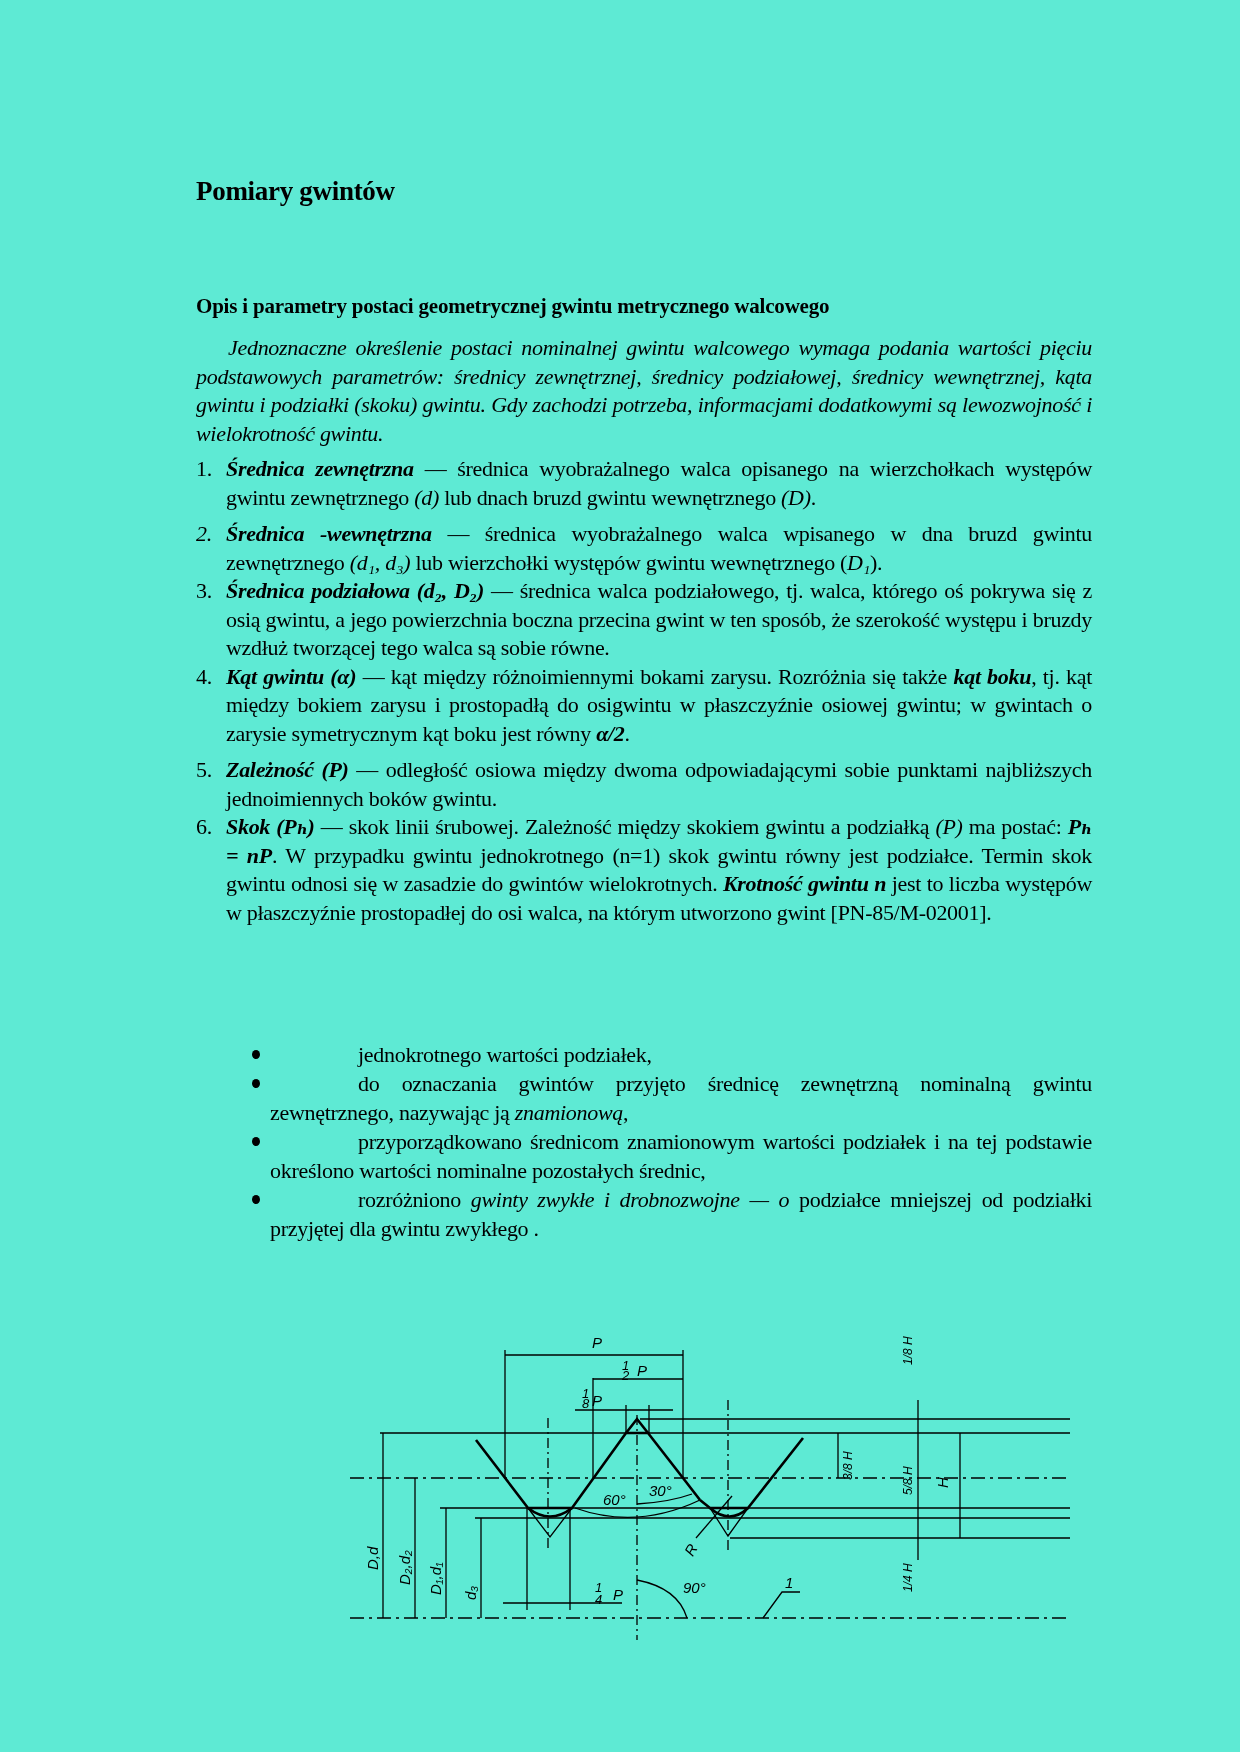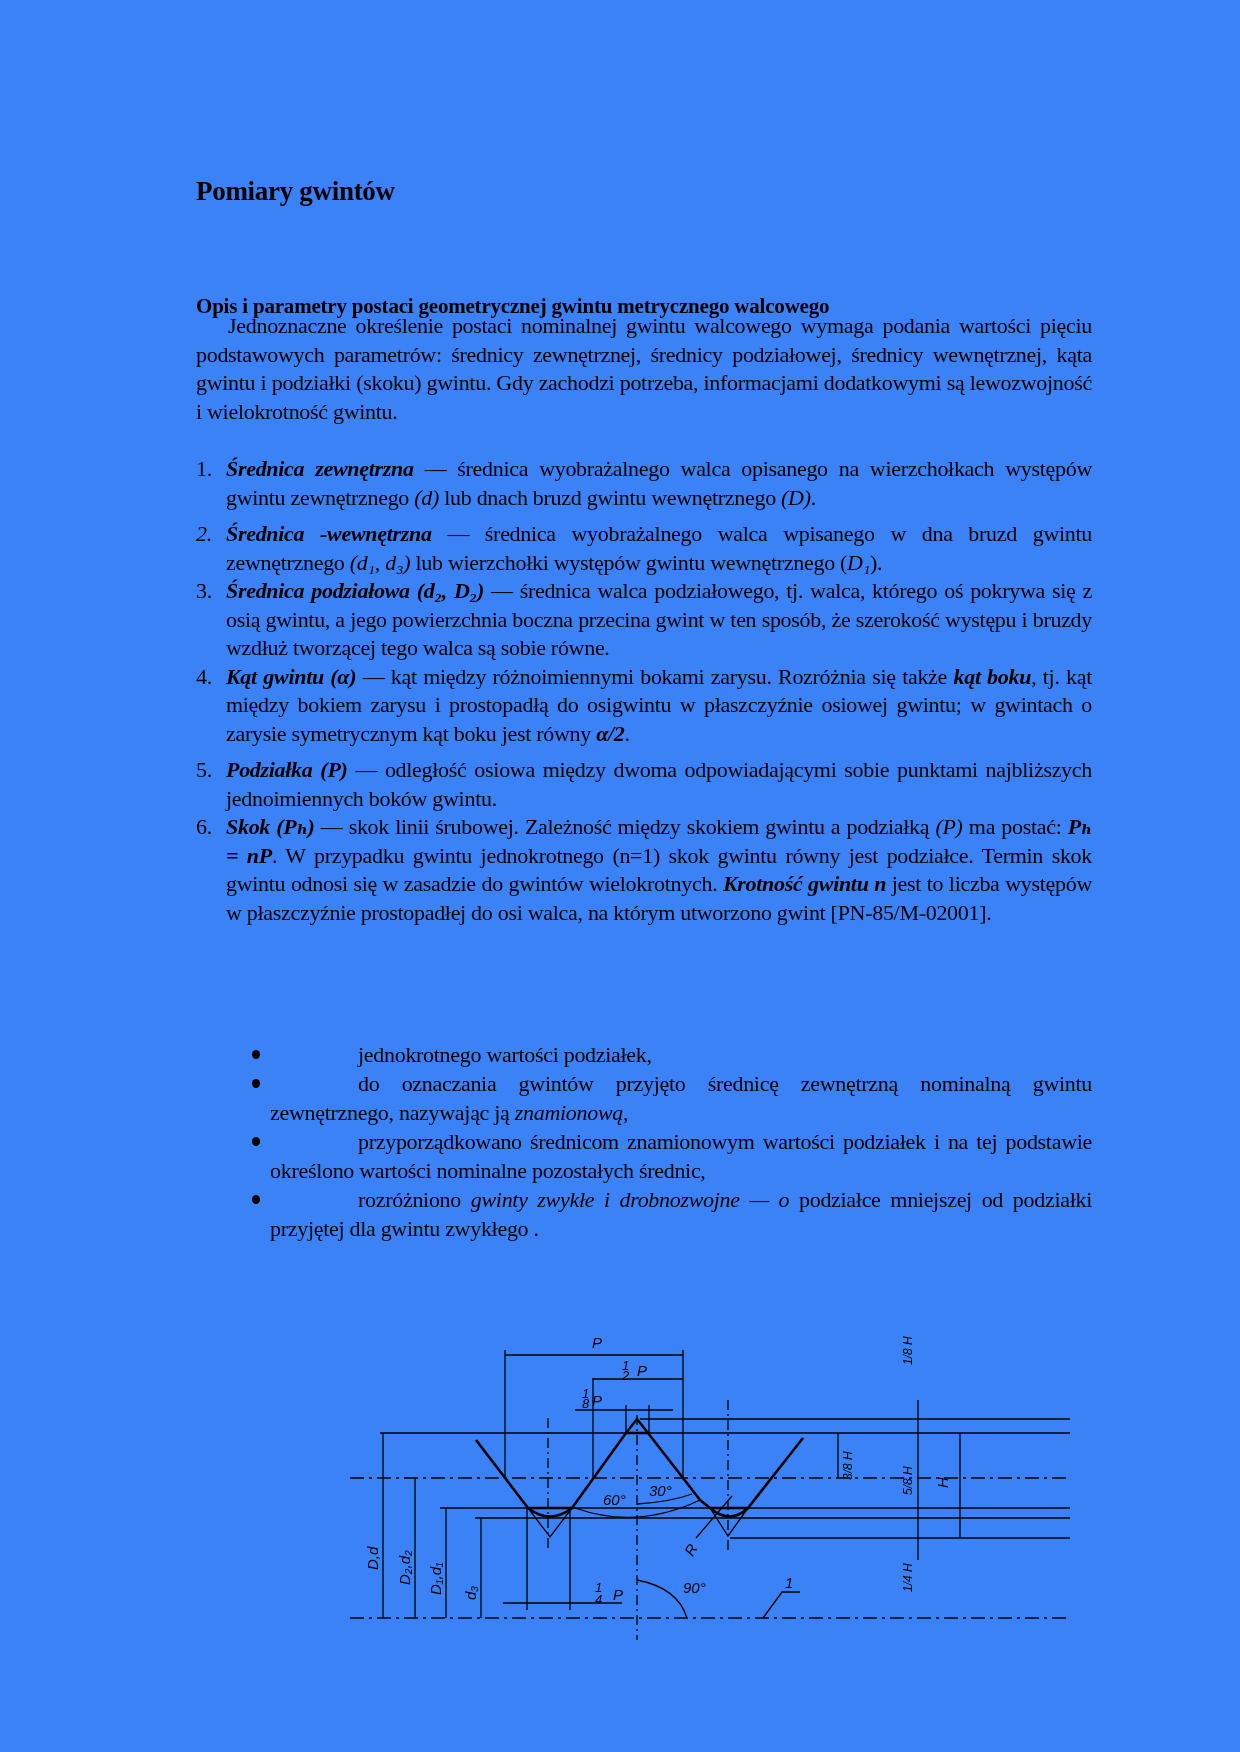--- a/index.html
+++ b/index.html
@@ -1,22 +1,22 @@
 <!DOCTYPE html>
 <html><head>
 <meta charset="utf-8">
 <style>
   html, body { margin: 0; padding: 0; background: #ffffff; }
   body { width: 1240px; height: 1752px; position: relative; overflow: hidden; color: #000; }
-  .page { position: absolute; left: 0; top: 0; width: 1240px; height: 1752px; background: #3b82f6; }
+  .page { position: absolute; left: 0; top: 0; width: 1240px; height: 1752px; background: #5eead4; }
   .serif { font-family: "Liberation Serif", "DejaVu Serif", serif; }
   .title { position: absolute; left: 196px; top: 176px; font-size: 27px; font-weight: bold; letter-spacing: -0.3px; }
   .subtitle { position: absolute; left: 196px; top: 294px; font-size: 21px; font-weight: bold; letter-spacing: -0.2px; }
   .body { position: absolute; left: 196px; width: 896px; font-size: 22px; line-height: 28.5px; text-align: justify; letter-spacing: -0.3px; }
-  .intro { top: 312px; }
+  .intro { top: 334px; font-style: italic; }
   .intro .first { text-indent: 32px; }
   .list { position: absolute; left: 196px; width: 896px; font-size: 22px; line-height: 28.5px; letter-spacing: -0.3px; }
   .li { position: relative; padding-left: 30px; text-align: justify; }
   .li .num { position: absolute; left: 0; top: 0; }
   .li b i, .li i b { font-weight: bold; }
   .para2 { position: absolute; left: 196px; width: 896px; top: 970px; font-size: 22px; line-height: 28.5px; text-align: justify; letter-spacing: -0.3px; }
   .bullets { position: absolute; left: 196px; width: 896px; top: 1040px; font-size: 22px; line-height: 29px; letter-spacing: -0.3px; }
   .bl { position: relative; padding-left: 74px; text-align: justify; }
   .bl .dot { position: absolute; left: 56px; top: 10px; width: 8px; height: 9px; background: #000; border-radius: 50%; }
   .bl .txt { display: block; text-indent: 88px; margin-left: -74px; padding-left: 74px; }
@@ -43,21 +43,21 @@
     <div class="li">
       <i class="num">2.</i><b><i>Średnica -wewnętrzna</i></b><span> — średnica wyobrażalnego walca wpisanego w dna bruzd gwintu zewnętrznego </span><i>(d₁, d₃)</i><span> lub wierzchołki występów gwintu wewnętrznego (</span><i>D₁</i><span>).</span>
     </div>
     <div class="li">
       <span class="num">3.</span><b><i>Średnica podziałowa (d₂, D₂)</i></b><span> — średnica walca podziałowego, tj. walca, którego oś pokrywa się z osią gwintu, a jego powierzchnia boczna przecina gwint w ten sposób, że szerokość występu i bruzdy wzdłuż tworzącej tego walca są sobie równe.</span>
     </div>
     <div class="li" style="margin-bottom:8px;">
       <span class="num">4.</span><b><i>Kąt gwintu (α)</i></b><span> — kąt między różnoimiennymi bokami zarysu. Rozróżnia się także </span><b><i>kąt boku</i></b><span>, tj. kąt między bokiem zarysu i prostopadłą do osigwintu w płaszczyźnie osiowej gwintu; w gwintach o zarysie symetrycznym kąt boku jest równy </span><b><i>α/2</i></b><span>.</span>
     </div>
     <div class="li">
-      <span class="num">5.</span><b><i>Podziałka (P)</i></b><span> — odległość osiowa między dwoma odpowiadającymi sobie punktami najbliższych jednoimiennych boków gwintu.</span>
+      <span class="num">5.</span><b><i>Zależność (P)</i></b><span> — odległość osiowa między dwoma odpowiadającymi sobie punktami najbliższych jednoimiennych boków gwintu.</span>
     </div>
     <div class="li">
       <span class="num">6.</span><b><i>Skok (Pₕ)</i></b><span> — skok linii śrubowej. Zależność między skokiem gwintu a podziałką </span><i>(P)</i><span> ma postać: </span><b><i>Pₕ = nP</i></b><span>. W przypadku gwintu jednokrotnego (n=1) skok gwintu równy jest podziałce. Termin skok gwintu odnosi się w zasadzie do gwintów wielokrotnych.</span>
       <b><i>Krotność gwintu n</i></b><span> jest to liczba występów w płaszczyźnie prostopadłej do osi walca, na którym utworzono gwint [PN-85/M-02001].</span>
     </div>
   </div>
 
 
   <div class="bullets serif">
     <div class="bl">

